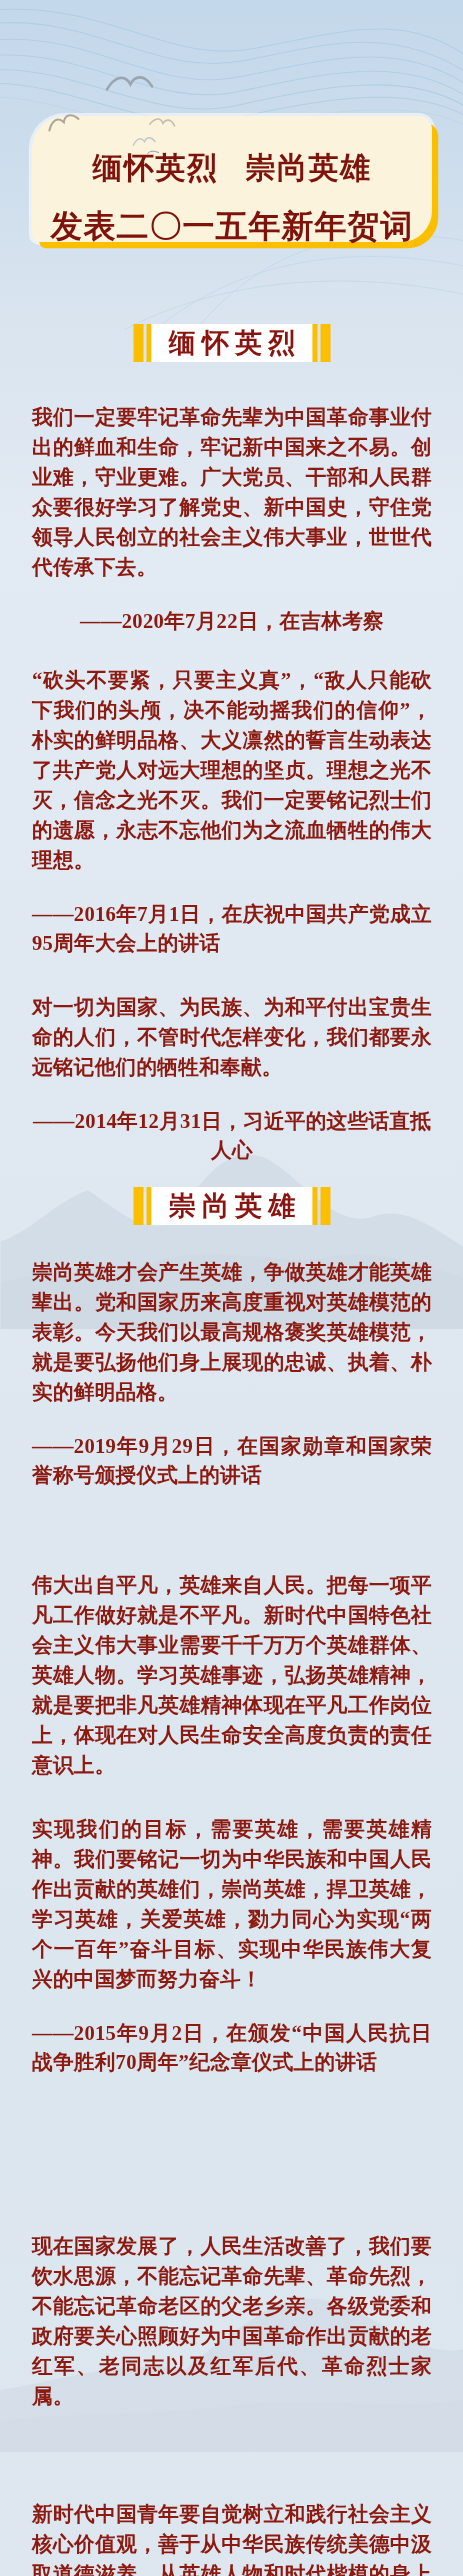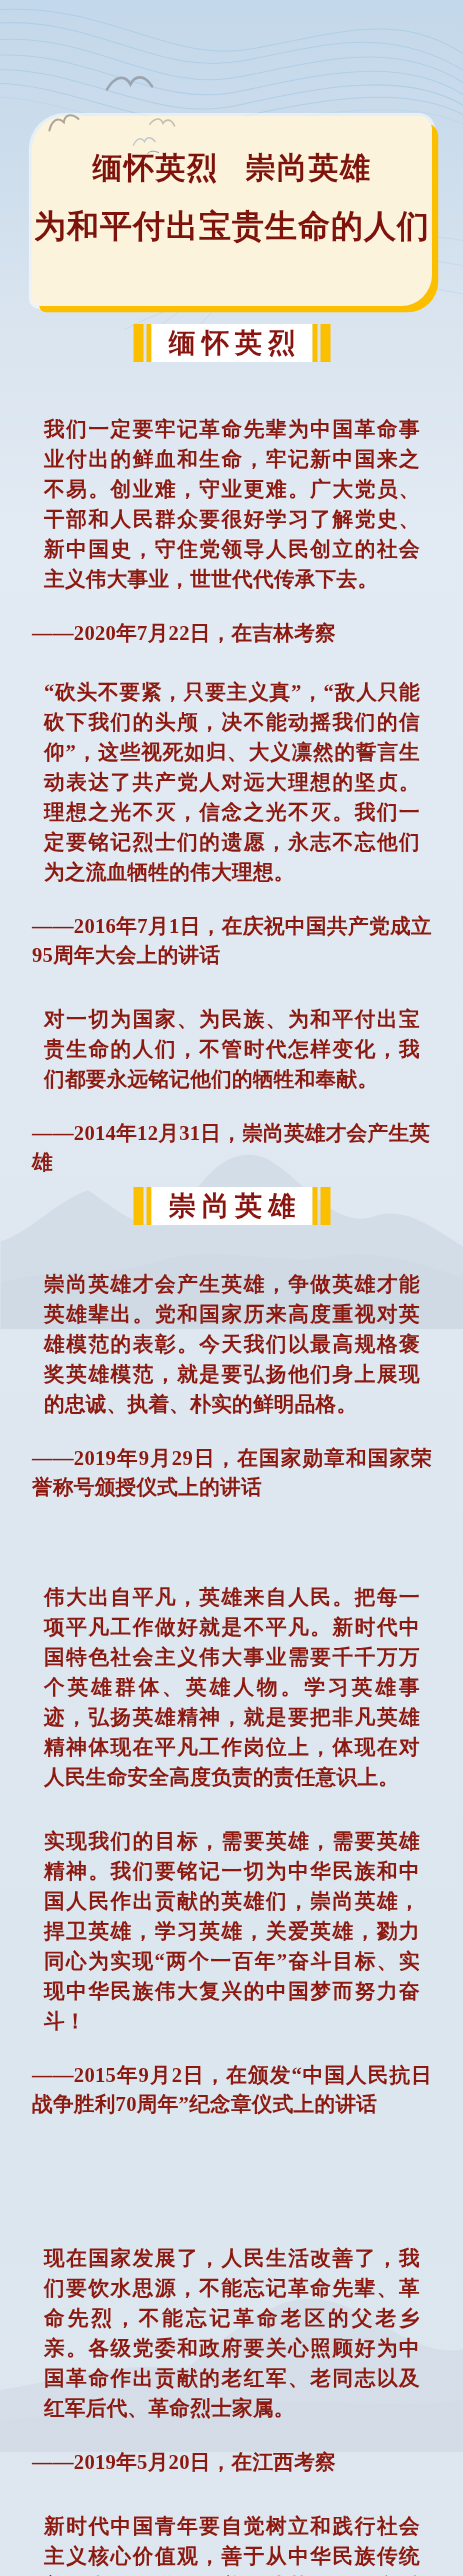--- a/index.html
+++ b/index.html
@@ -7,46 +7,46 @@
     position:relative;width:464px;height:3478px;overflow:hidden;margin:0 auto;
     background:linear-gradient(180deg,#c3d8ea 0%,#cbdcec 4%,#d9e4ef 9%,#e2eaf3 15%,#dfe8f1 35%,#dce6ef 58%,#dee7f0 80%,#e4ebf3 100%);
     font-family:"Liberation Serif","DejaVu Serif",serif;
   }
   svg.decor{position:absolute;display:block;}
   .waves{top:0;left:0;z-index:0;}
   .bird{position:absolute;z-index:2;}
   .mountain{z-index:0;}
 
   .title-card{
-    position:absolute;left:32px;top:116px;width:400px;height:190px;z-index:1;
+    position:absolute;left:32px;top:116px;width:400px;height:126px;z-index:1;
     background:#fcf3dc;border-radius:33px 13.4px 31px 7.2px;
     box-shadow:6.7px 6.7px 0 -0.5px #fcbf00, 0 0 0 3.1px rgba(255,255,255,.55);
     text-align:center;color:#7d130b;
   }
   .title-line1{margin-top:32px;font-size:30px;font-weight:900;letter-spacing:1.5px;}
   .title-line1 .t-left{margin-right:27px;}
   .title-line2{margin-top:15.5px;font-size:32px;font-weight:900;letter-spacing:1px;}
 
   .badge{position:absolute;left:50%;transform:translateX(-50%);height:38px;display:flex;align-items:stretch;z-index:3;}
   .bar-thick{width:9.8px;background:#fcbf00;}
   .bar-gap{width:3.6px;}
   .bar-thin{width:4.6px;background:#fcbf00;}
   .badge-label{
     width:161px;background:#ffffff;color:#8a1510;
     font-size:27px;font-weight:900;letter-spacing:6.2px;text-indent:6.2px;
     display:flex;align-items:center;justify-content:center;
   }
 
   .quote{position:absolute;left:32px;width:400px;z-index:3;}
   .q-text{
-    margin:12px;color:#8c1a10;font-size:20.6px;line-height:30px;
+    margin:0;color:#8c1a10;font-size:20.6px;line-height:30px;
     font-weight:600;text-align:justify;letter-spacing:0.3px;
   }
   .q-attr{margin:25px 0 0;color:#8c1a10;font-size:20.6px;line-height:29px;font-weight:600;letter-spacing:0.3px;}
-  .attr-right{text-align:left;}
+  .attr-right{text-align:center;}
   .attr-left{text-align:justify;}
 </style>
 </head>
 <body>
 
 <div class="page">
 
   <svg class="decor waves" width="464" height="330" viewBox="0 0 900 640" fill="none">
     <g stroke="#a9cbe4" stroke-width="2" opacity="0.75">
       <path d="M-20,20 C200,0 320,120 480,96 C640,70 780,10 920,120"></path>
@@ -61,21 +61,21 @@
       <path d="M380,640 C520,470 700,430 920,470"></path>
       <path d="M300,640 C470,500 690,470 920,520"></path>
       <path d="M240,640 C430,540 680,520 920,575"></path>
     </g>
   </svg>
 
   <div class="title-card">
     <div class="title-line1">
       <span class="t-left">缅怀英烈</span><span>崇尚英雄</span>
     </div>
-    <div class="title-line2">为和平付出宝贵生命的人们</div>
+    <div class="title-line2">发表二〇一五年新年贺词</div>
   </div>
 
   <svg class="decor bird" style="left:105px;top:71px" width="49" height="25" viewBox="0 0 50 24" fill="none">
     <path d="M2,18 C10,5 20,2 26,13 C30,4 40,2 48,15" stroke="#9aa5b0" stroke-width="2.6" stroke-linecap="round"></path>
   </svg>
   <svg class="decor bird" style="left:46px;top:113px;transform:rotate(-18deg)" width="34" height="17.5" viewBox="0 0 50 24" fill="none">
     <path d="M2,18 C10,5 20,2 26,13 C30,4 40,2 48,15" stroke="#aca698" stroke-width="3" stroke-linecap="round"></path>
   </svg>
   <svg class="decor bird" style="left:149px;top:116px;transform:rotate(8deg)" width="27" height="13.4" viewBox="0 0 50 24" fill="none">
     <path d="M2,18 C10,5 20,2 26,13 C30,4 40,2 48,15" stroke="#c4bfb0" stroke-width="3" stroke-linecap="round"></path>
@@ -113,43 +113,42 @@
     <span class="bar-thin"></span>
       <span class="bar-gap"></span>
       <span class="bar-thick"></span>
   </div>
 
   <div class="quote" style="top:402px">
     <p class="q-text">我们一定要牢记革命先辈为中国革命事业付出的鲜血和生命，牢记新中国来之不易。创业难，守业更难。广大党员、干部和人民群众要很好学习了解党史、新中国史，守住党领导人民创立的社会主义伟大事业，世世代代传承下去。</p>
     <p class="q-attr attr-right">——2020年7月22日，在吉林考察</p>
   </div>
   <div class="quote" style="top:665px">
-    <p class="q-text">“砍头不要紧，只要主义真”，“敌人只能砍下我们的头颅，决不能动摇我们的信仰”，这些视死如归、大义凛然的誓言生动表达了共产党人对远大理想的坚贞。理想之光不灭，信念之光不灭。我们一定要铭记烈士们的遗愿，永志不忘他们为之流血牺牲的伟大理想。</p>
+    <p class="q-text">“砍头不要紧，只要主义真”，“敌人只能砍下我们的头颅，决不能动摇我们的信仰”，朴实的鲜明品格、大义凛然的誓言生动表达了共产党人对远大理想的坚贞。理想之光不灭，信念之光不灭。我们一定要铭记烈士们的遗愿，永志不忘他们为之流血牺牲的伟大理想。</p>
     <p class="q-attr attr-left">——2016年7月1日，在庆祝中国共产党成立95周年大会上的讲话</p>
   </div>
   <div class="quote" style="top:992px">
     <p class="q-text">对一切为国家、为民族、为和平付出宝贵生命的人们，不管时代怎样变化，我们都要永远铭记他们的牺牲和奉献。</p>
-    <p class="q-attr attr-right">——2014年12月31日，崇尚英雄才会产生英雄</p>
+    <p class="q-attr attr-right">——2014年12月31日，习近平的这些话直抵人心</p>
   </div>
 
   <div class="quote" style="top:1257px">
     <p class="q-text">崇尚英雄才会产生英雄，争做英雄才能英雄辈出。党和国家历来高度重视对英雄模范的表彰。今天我们以最高规格褒奖英雄模范，就是要弘扬他们身上展现的忠诚、执着、朴实的鲜明品格。</p>
     <p class="q-attr attr-left">——2019年9月29日，在国家勋章和国家荣誉称号颁授仪式上的讲话</p>
   </div>
   <div class="quote" style="top:1570px">
     <p class="q-text">伟大出自平凡，英雄来自人民。把每一项平凡工作做好就是不平凡。新时代中国特色社会主义伟大事业需要千千万万个英雄群体、英雄人物。学习英雄事迹，弘扬英雄精神，就是要把非凡英雄精神体现在平凡工作岗位上，体现在对人民生命安全高度负责的责任意识上。</p>
   </div>
   <div class="quote" style="top:1814px">
     <p class="q-text">实现我们的目标，需要英雄，需要英雄精神。我们要铭记一切为中华民族和中国人民作出贡献的英雄们，崇尚英雄，捍卫英雄，学习英雄，关爱英雄，勠力同心为实现“两个一百年”奋斗目标、实现中华民族伟大复兴的中国梦而努力奋斗！</p>
     <p class="q-attr attr-left">——2015年9月2日，在颁发“中国人民抗日战争胜利70周年”纪念章仪式上的讲话</p>
   </div>
 
   <div class="quote" style="top:2231px">
     <p class="q-text">现在国家发展了，人民生活改善了，我们要饮水思源，不能忘记革命先辈、革命先烈，不能忘记革命老区的父老乡亲。各级党委和政府要关心照顾好为中国革命作出贡献的老红军、老同志以及红军后代、革命烈士家属。</p>
-    <p class="q-attr attr-right">——2019年5月20日，在江西考察</p>
   </div>
   <div class="quote" style="top:2499px">
     <p class="q-text">新时代中国青年要自觉树立和践行社会主义核心价值观，善于从中华民族传统美德中汲取道德滋养，从英雄人物和时代楷模的身上感受道德风范，从自身内省中提升道德修为，明大德、守公德、严私德，自觉抵制拜金主义、享乐主义、极端个人主义、历史虚无主义等错误思想，追求更有高度、更有境界、更有品位的人生，让清风正气、蓬勃朝气遍布全社会！</p>
 
   </div>
 
 </div>
 
 
 </body></html>

